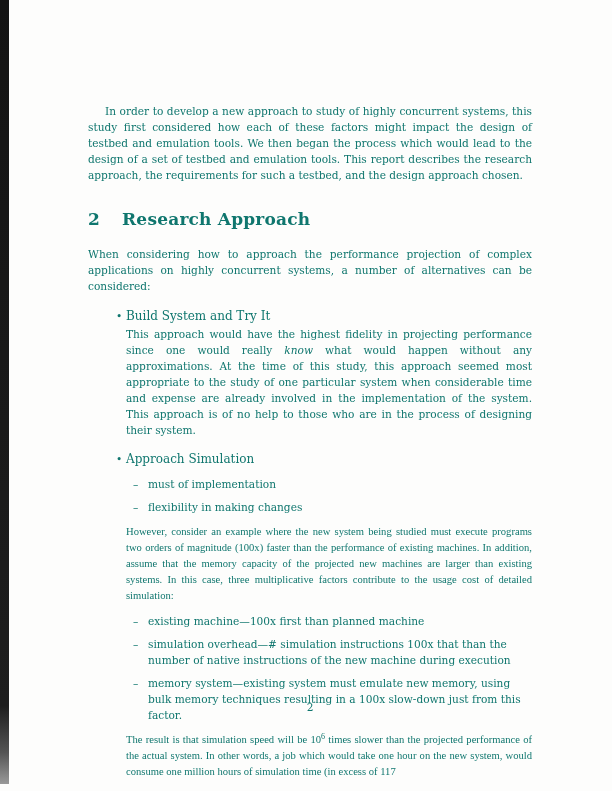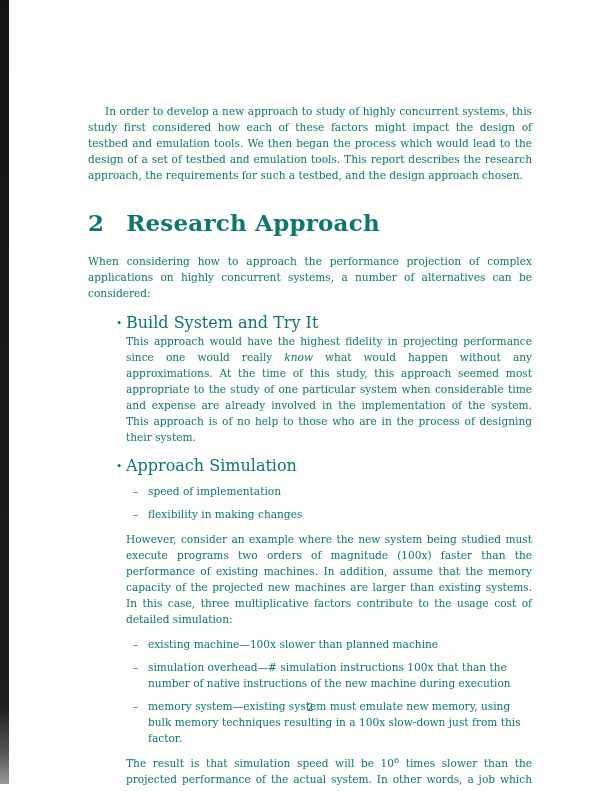--- a/index.html
+++ b/index.html
@@ -33,59 +33,59 @@
   }
   .para {
     margin: 0;
     font-size: 10.6px;
     line-height: 16px;
     text-align: justify;
   }
   .indent { text-indent: 17px; }
   .section-heading {
     margin: 26px 0 17px 0;
-    font-size: 23px;
+    font-size: 17px;
     font-weight: bold;
     letter-spacing: 0.2px;
   }
   .sec-num { margin-right: 22px; }
   .bullet-list { margin-top: 14px; }
   .bullet-item {
     position: relative;
     padding-left: 38px;
     margin-bottom: 13px;
   }
   .bullet-marker {
     position: absolute;
     left: 28px;
     top: 0;
     font-size: 10.6px;
     line-height: 16px;
   }
   .bullet-title {
-    font-size: 16px;
+    font-size: 12px;
     line-height: 16px;
     margin-bottom: 2px;
   }
   .bullet-body { margin-bottom: 0; }
   .dash-list { margin-top: 9px; margin-bottom: 9px; }
   .dash-item {
     position: relative;
     padding-left: 22px;
     margin-bottom: 7px;
     font-size: 10.6px;
     line-height: 16px;
     text-align: left;
   }
   .dash-marker {
     position: absolute;
     left: 7px;
     top: 0;
   }
-  .spaced { margin-top: 9px; }
+  .spaced { margin-top: 9px; font-family: Liberation Serif, serif; }
   sup {
     font-size: 8px;
     line-height: 0;
     vertical-align: 4px;
   }
   .page-number {
     position: absolute;
     left: 88px;
     top: 701px;
     width: 444px;
@@ -113,28 +113,28 @@
         <span class="bullet-marker">•</span>
         <div class="bullet-title">Build System and Try It</div>
         <p class="para bullet-body"><span>This approach would have the highest fidelity in projecting performance since one would really </span><em>know</em><span> what would happen without any approximations. At the time of this study, this approach seemed most appropriate to the study of one particular system when considerable time and expense are already involved in the implementation of the system. This approach is of no help to those who are in the process of designing their system.</span></p>
       </div>
 
       <div class="bullet-item">
         <span class="bullet-marker">•</span>
         <div class="bullet-title">Approach Simulation</div>
 
         <div class="dash-list">
-          <div class="dash-item"><span class="dash-marker">–</span><span>speed of implementation</span></div>
+          <div class="dash-item"><span class="dash-marker">–</span><span>must of implementation</span></div>
           <div class="dash-item"><span class="dash-marker">–</span><span>flexibility in making changes</span></div>
         </div>
 
         <p class="para bullet-body spaced">However, consider an example where the new system being studied must execute programs two orders of magnitude (100x) faster than the performance of existing machines. In addition, assume that the memory capacity of the projected new machines are larger than existing systems. In this case, three multiplicative factors contribute to the usage cost of detailed simulation:</p>
 
         <div class="dash-list">
-          <div class="dash-item"><span class="dash-marker">–</span><span>existing machine—100x slower than planned machine</span></div>
+          <div class="dash-item"><span class="dash-marker">–</span><span>existing machine—100x first than planned machine</span></div>
           <div class="dash-item"><span class="dash-marker">–</span><span>simulation overhead—# simulation instructions 100x that than the number of native instructions of the new machine during execution</span></div>
           <div class="dash-item"><span class="dash-marker">–</span><span>memory system—existing system must emulate new memory, using bulk memory techniques resulting in a 100x slow-down just from this factor.</span></div>
         </div>
 
         <p class="para bullet-body spaced"><span>The result is that simulation speed will be 10</span><sup>6</sup><span> times slower than the projected performance of the actual system. In other words, a job which would take one hour on the new system, would consume one million hours of simulation time (in excess of 117 </span></p>
       </div>
 
     </div>
   </div>
 

